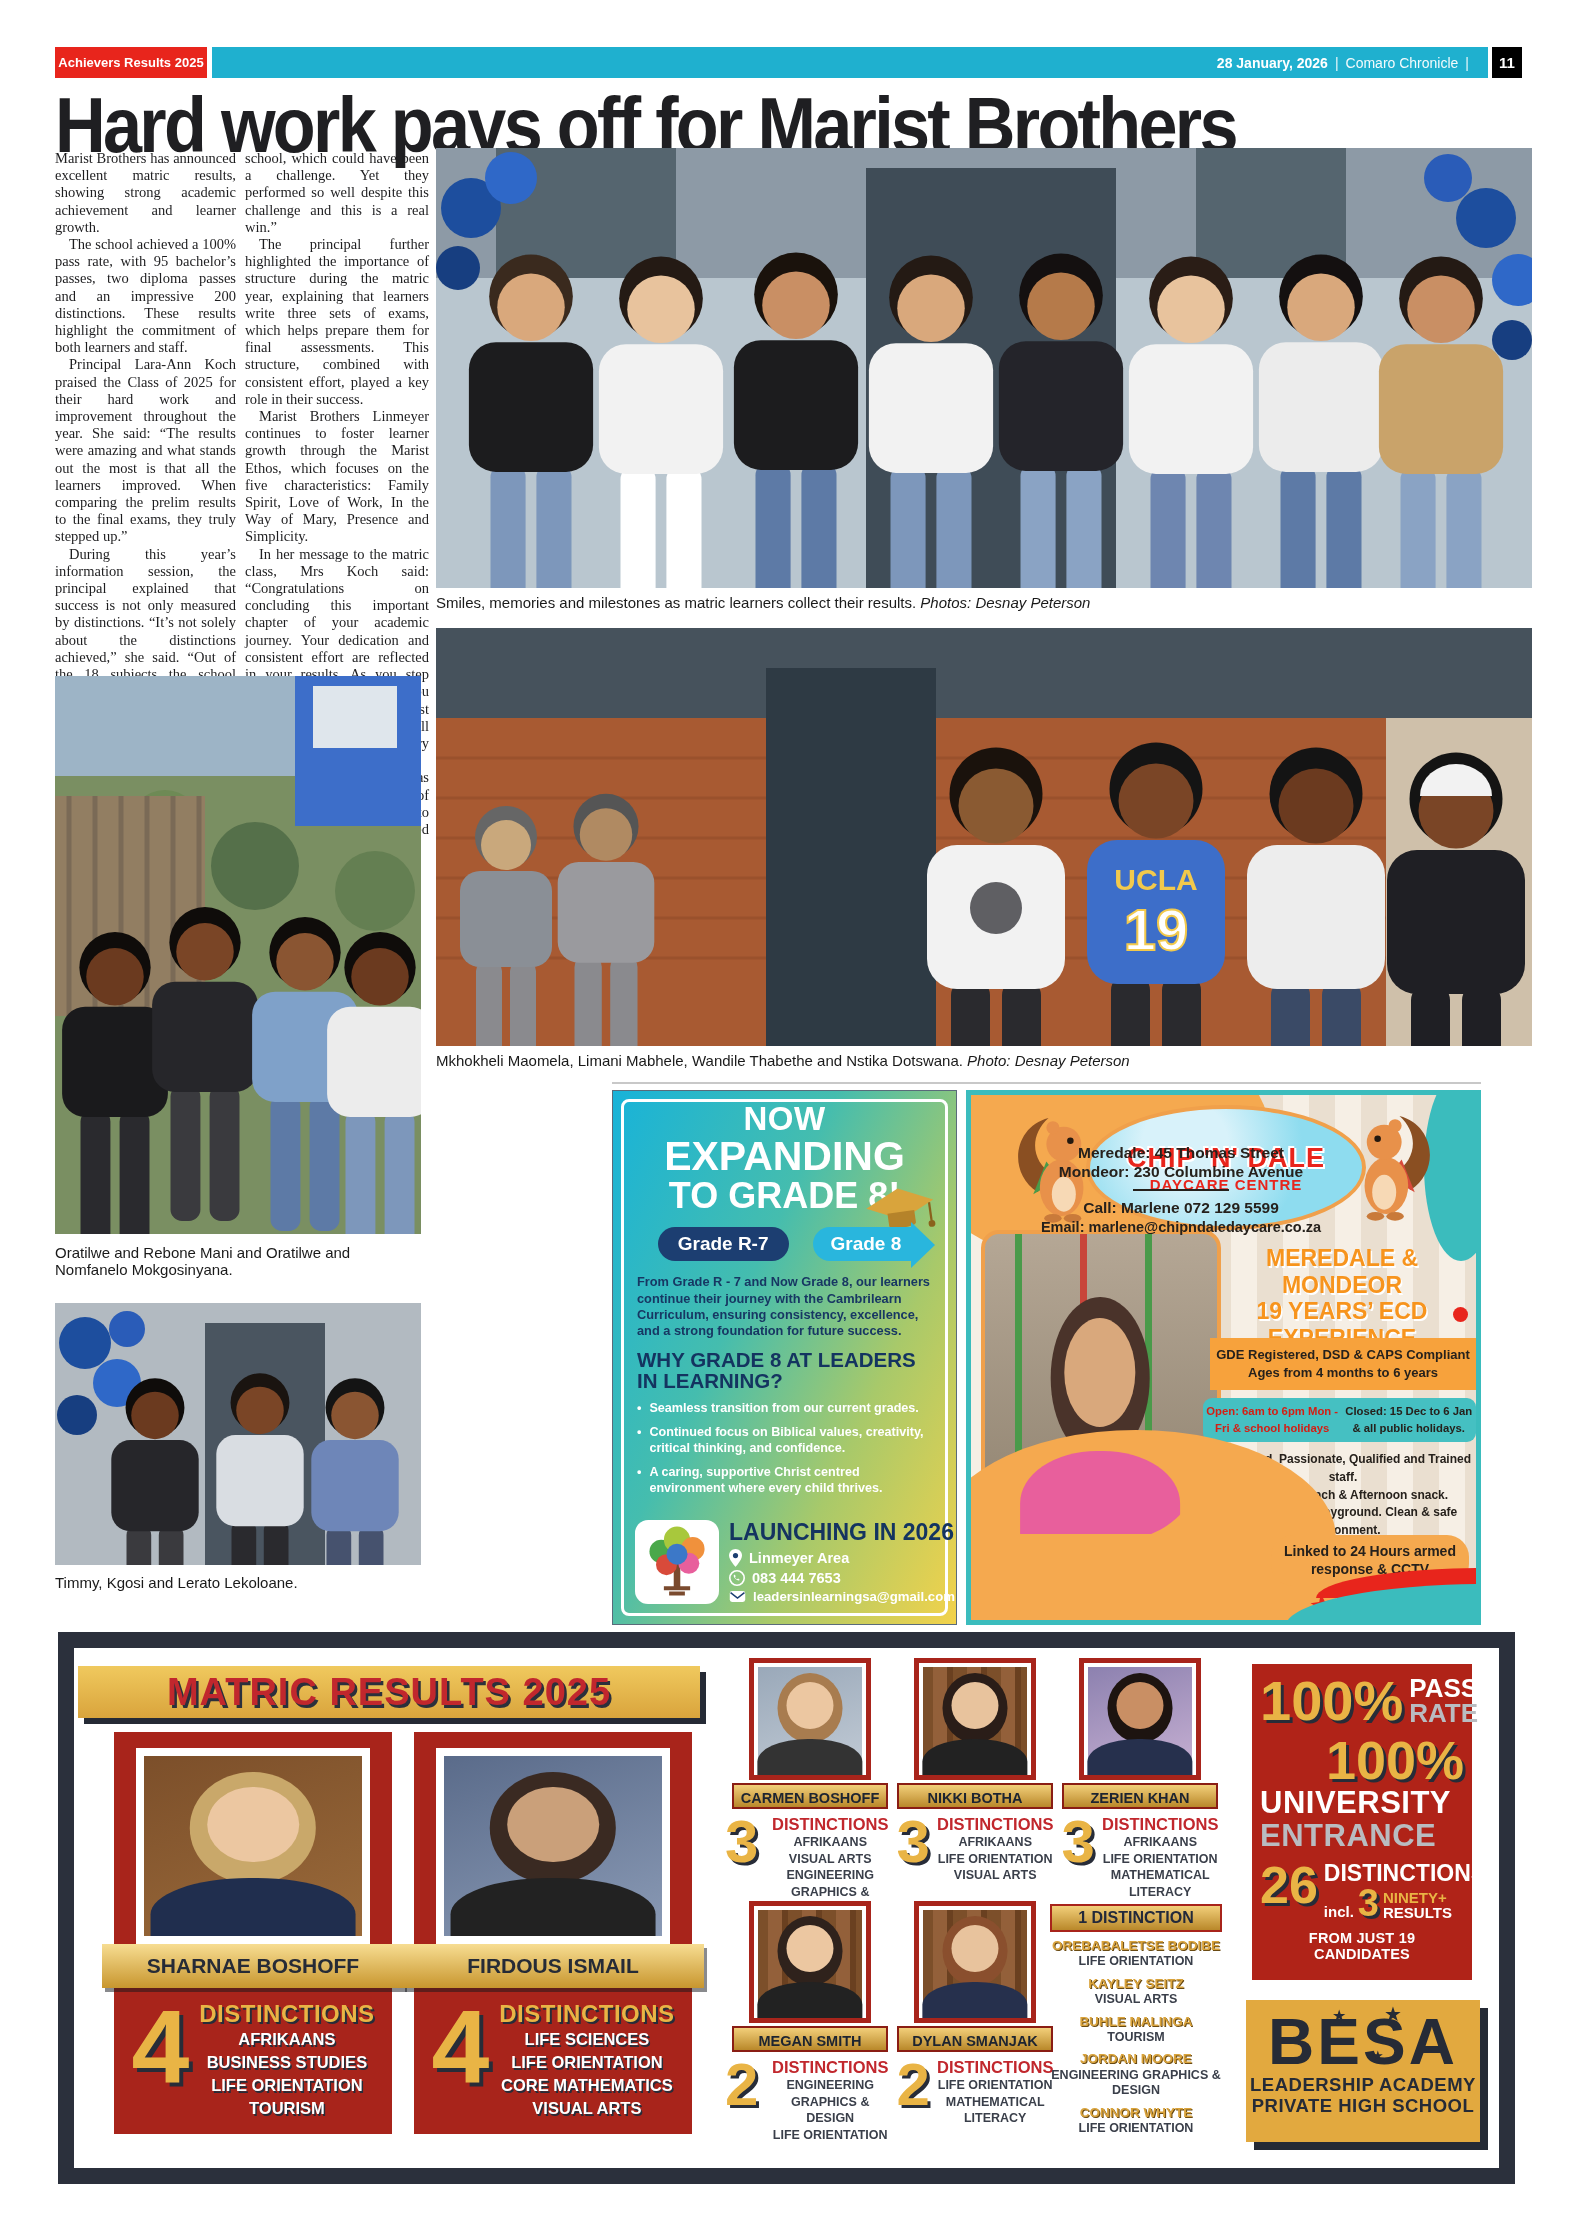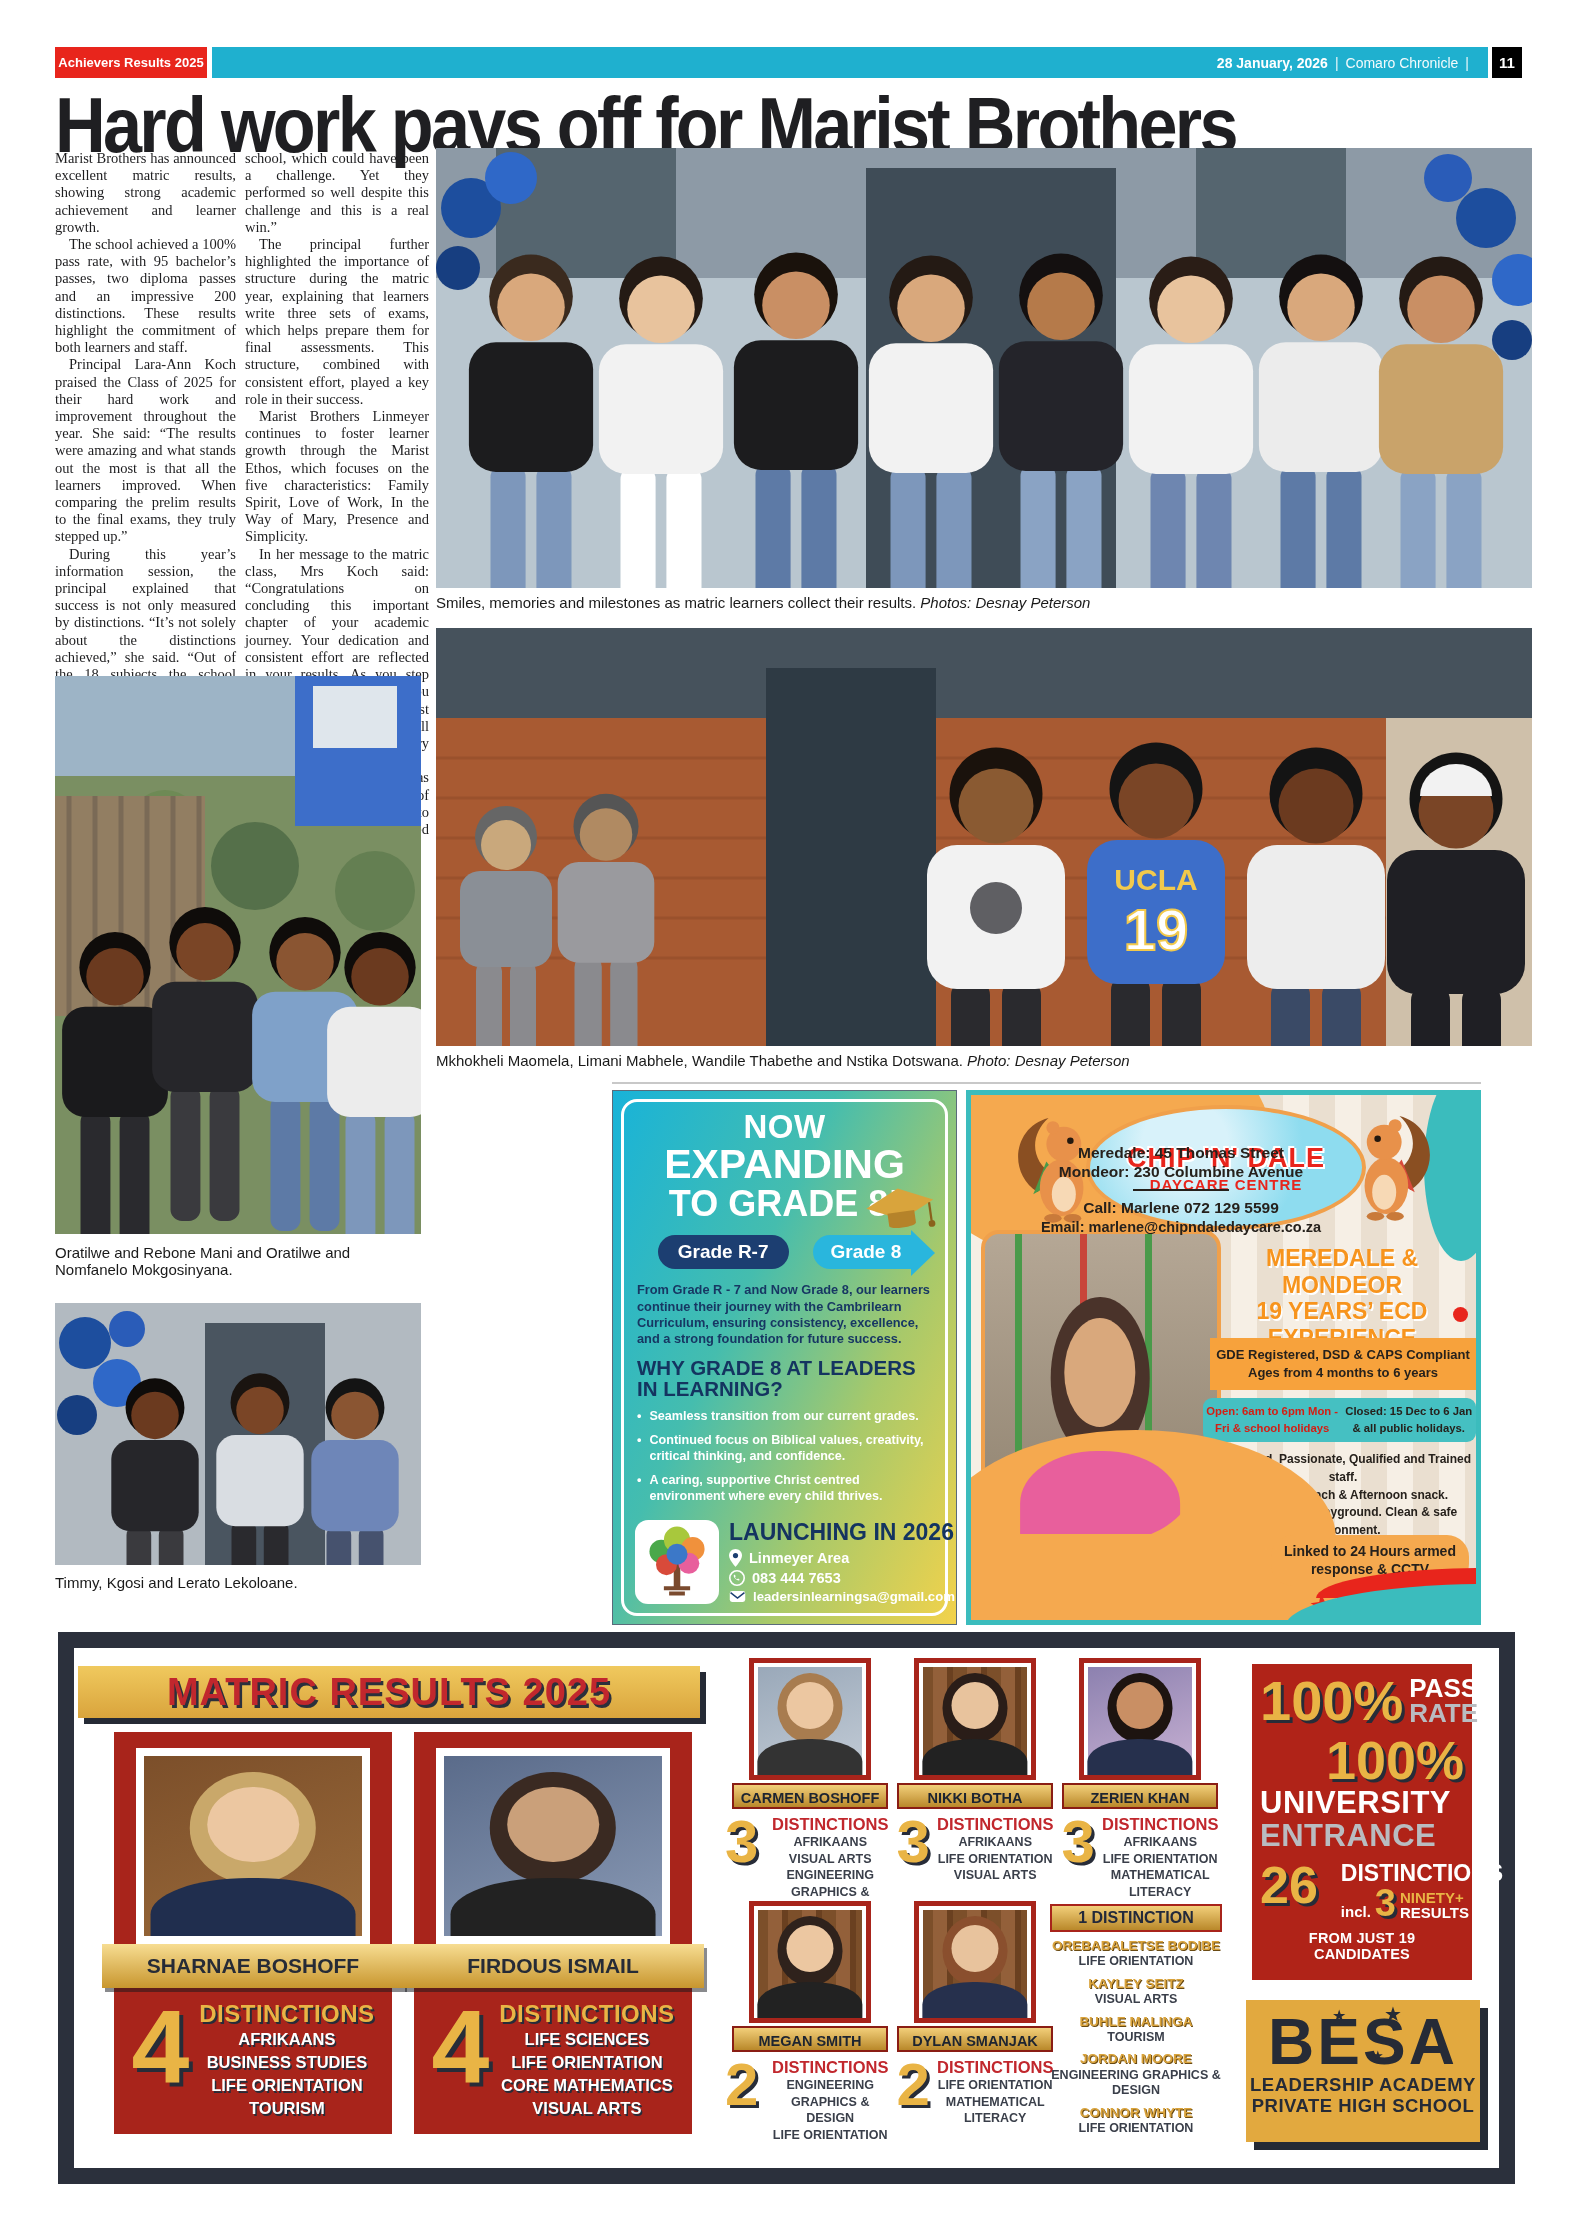--- a/index.html
+++ b/index.html
@@ -26,21 +26,21 @@
   .cap .credit{font-style:italic}
   .divline{left:612px;top:1082px;width:869px;height:2px;background:#9a9a9a;opacity:.55}
   
   .portrait{position:relative;overflow:hidden;background:linear-gradient(160deg,var(--bg1,#98a7b8),var(--bg2,#c3ccd6))}
   .portrait.books{background:repeating-linear-gradient(90deg,#7c4f2a 0 14px,#93603a 14px 28px,#6a4020 28px 34px)}
   .portrait .hair{position:absolute;left:50%;top:9%;width:58%;height:62%;border-radius:50%;background:var(--hr,#2a1d16);transform:translateX(-50%)}
   .portrait::before{content:"";position:absolute;left:50%;top:17%;width:42%;height:42%;border-radius:50%;background:var(--sk,#e8c39d);transform:translateX(-50%);z-index:2}
   .portrait::after{content:"";position:absolute;left:50%;bottom:-10%;width:94%;height:42%;border-radius:48% 48% 0 0;background:var(--sh,#222);transform:translateX(-50%);z-index:3}
   
   .ad1{left:612px;top:1090px;width:345px;height:535px;background:linear-gradient(115deg,#18b3d9 0%,#45bdae 38%,#a8c96a 68%,#f2d24b 100%);border:1px solid #5a6b7a;box-sizing:border-box}
-  .ad1-in{position:absolute;inset:8px;border:3px solid #fff;border-radius:16px;padding:8px 13px;box-sizing:border-box}
+  .ad1-in{position:absolute;inset:8px;border:3px solid #fff;border-radius:8px;padding:0 13px;box-sizing:border-box}
   .ad1 .t1{font-size:33px;font-weight:900;color:#fff;text-align:center;line-height:1.02;letter-spacing:.5px}
   .ad1 .t2{font-size:41px;font-weight:900;color:#fff;text-align:center;line-height:1.02}
   .ad1 .t3{font-size:36px;font-weight:900;color:#fff;text-align:center;line-height:1.05}
   .ad1 .cap-ic{position:absolute;right:8px;top:84px;width:72px;height:54px;transform:rotate(-8deg)}
   .pillrow{display:flex;justify-content:center;gap:24px;margin-top:12px}
   .pill-navy{background:#1c3e71;color:#fff;border-radius:22px;padding:6px 20px;font-weight:900;font-size:19px}
   .pill-arrow{position:relative;background:#29b6dd;color:#fff;border-radius:22px 0 0 22px;padding:6px 10px 6px 18px;font-weight:900;font-size:19px}
   .pill-arrow::after{content:"";position:absolute;right:-24px;top:-5px;border-top:23px solid transparent;border-bottom:23px solid transparent;border-left:24px solid #29b6dd}
   .ad1 .intro{margin-top:13px;color:#173763;font-weight:700;font-size:12.8px;line-height:1.28}
   .ad1 .why{margin-top:9px;color:#143460;font-weight:900;font-size:20.5px;line-height:1.05}
@@ -108,21 +108,21 @@
   .one-name{margin-top:6px;color:#d9a33c;font-weight:900;font-size:13.5px;text-shadow:1px 1px 0 #6a4a12;line-height:1.2}
   .one-sub{color:#3a3f4a;font-weight:700;font-size:12.5px;line-height:1.25}
   .rpanel{position:absolute;left:1178px;top:16px;width:220px;height:316px;background:#b02318;padding:10px 8px;box-sizing:border-box;color:#fff}
   .w{color:#fff}.s{color:#b9bcc0}.g{color:#e9b445}
   .gold{color:#e9b445;text-shadow:3px 3px 0 #272c38;font-weight:900}
   .rp-row1{display:flex;align-items:center;justify-content:flex-start;gap:6px}
   .rp-big{font-size:56px;line-height:.95}
   .rp-stack{display:flex;flex-direction:column;font-weight:900;font-size:26px;line-height:.95}
   .rp-big2{font-size:54px;line-height:1;text-align:right;margin-top:6px}
   .rp-uni{font-weight:900;font-size:31px;line-height:1.05;letter-spacing:.5px}
-  .rp-row2{display:flex;gap:23px;margin-top:10px;align-items:flex-start}
+  .rp-row2{display:flex;gap:6px;margin-top:10px;align-items:flex-start}
   .rp-26{font-size:52px;line-height:.9}
   .rp-dist{font-weight:900;font-size:23px;line-height:1}
   .rp-inclrow{display:flex;align-items:flex-end;gap:4px;margin-top:2px}
   .rp-incl{font-weight:900;font-size:15px}
   .rp-3{font-size:38px;line-height:.85}
   .rp-stack2{display:flex;flex-direction:column;font-weight:900;font-size:15px;line-height:1}
   .rp-cand{font-weight:900;font-size:14.5px;text-align:center;margin-top:10px;letter-spacing:.2px}
   .besa{position:absolute;left:1172px;top:352px;width:234px;height:142px;background:#e2a93f;box-shadow:8px 8px 0 #252a35;text-align:center;color:#262b36}
   .besa-name{font-size:64px;font-weight:900;letter-spacing:3px;line-height:1;margin-top:10px;position:relative}
   .bstar{position:absolute;color:#262b36;font-size:16px}

